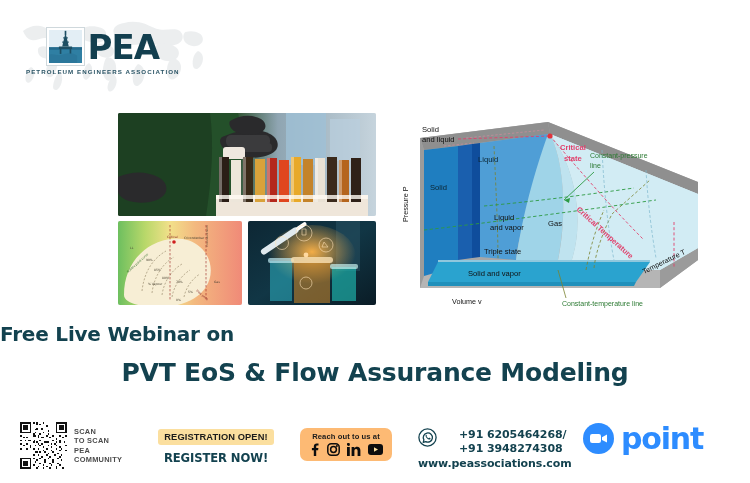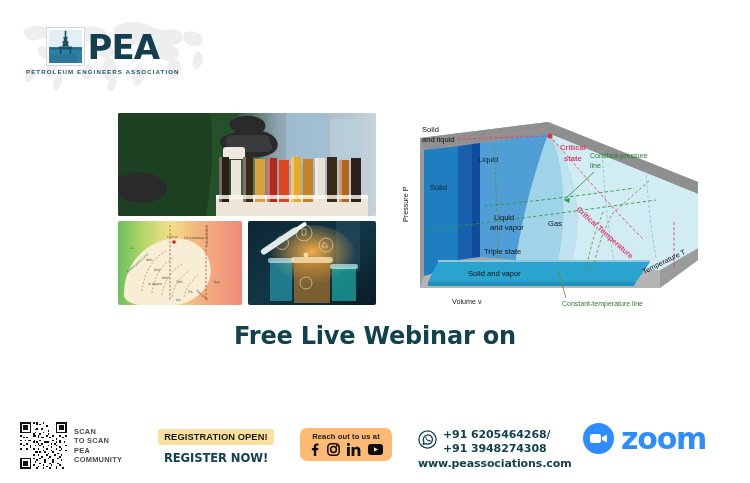--- a/index.html
+++ b/index.html
@@ -29,41 +29,41 @@
   .ph-top{left:0;top:0;width:258px;height:103px;}
   .ph-bl{left:0;top:108px;width:124px;height:84px;}
   .ph-br{left:130px;top:108px;width:128px;height:84px;}
   .ph svg{width:100%;height:100%;display:block;}
 
   
   .pvt{position:absolute;left:398px;top:110px;width:348px;height:200px;}
   .pvt svg{width:100%;height:100%;display:block;}
 
   
-  .title1{position:absolute;left:0;right:0;top:322px;text-align:center;font-size:24px;font-weight:bold;color:#13424f;font-family:"DejaVu Sans", sans-serif;letter-spacing:-.2px;}
+  .title1{position:absolute;left:0;right:0;top:322px;font-size:20px;font-weight:bold;color:#13424f;font-family:"DejaVu Sans", sans-serif;letter-spacing:-.2px;}
   .title2{position:absolute;left:0;right:0;top:358px;text-align:center;font-size:25px;font-weight:bold;color:#13424f;font-family:"DejaVu Sans", sans-serif;letter-spacing:-.2px;}
 
   
   .footer{position:absolute;left:0;top:412px;width:635px;height:71px;}
   .qr-block{position:absolute;left:20px;top:10px;display:flex;align-items:center;gap:7px;}
   .qr{width:47px;height:47px;flex:none;}
   .qr svg{width:100%;height:100%;display:block;}
   .qr-lines{font-size:7.4px;line-height:9.4px;color:#4b4b4b;font-weight:bold;letter-spacing:.3px;}
 
   .reg-block{position:absolute;left:152px;top:14px;width:128px;text-align:center;}
   .reg-badge{background:#fbdf9f;border-radius:3px;padding:3px 6px;font-size:9.3px;font-weight:bold;color:#1b1b1b;letter-spacing:.1px;display:inline-block;font-family:Liberation Sans, sans-serif;}
   .reg-now{margin-top:6px;font-size:11.6px;font-weight:bold;color:#13424f;font-family:"DejaVu Sans", sans-serif;letter-spacing:-.1px;}
 
   .reach-badge{position:absolute;left:300px;top:16px;background:#fdba74;border-radius:7px;padding:4px 9px 5px;text-align:center;}
   .reach-label{font-size:7.6px;font-weight:bold;color:#1b1b1b;margin-bottom:2px;letter-spacing:.1px;}
   .reach-icons{display:flex;gap:7px;align-items:center;justify-content:center;}
   .reach-icons svg{display:block;}
 
   .contact{position:absolute;left:418px;top:16px;}
-  .contact-top{display:flex;align-items:center;gap:6px;}
+  .contact-top{display:flex;align-items:flex-start;gap:22px;}
   .wa{flex:none;}
   .phones{font-size:11px;font-weight:bold;color:#13424f;line-height:13.5px;letter-spacing:-.1px;font-family:"DejaVu Sans", sans-serif;}
   .site{margin-top:2px;font-size:11px;font-weight:bold;color:#13424f;letter-spacing:-.1px;font-family:"DejaVu Sans", sans-serif;text-align:center;}
 
   .zoom-logo{position:absolute;left:583px;top:423px;display:flex;align-items:center;gap:7px;}
   .zoom-mark{width:31px;height:31px;border-radius:50%;background:#2d8cff;position:relative;flex:none;}
   .zoom-mark svg{position:absolute;inset:0;}
   .zoom-word{font-size:30px;font-weight:bold;color:#2d8cff;letter-spacing:-1.2px;line-height:1;font-family:"DejaVu Sans", sans-serif;}
 </style>
 </head>
@@ -345,20 +345,21 @@
       <text class="lbl" x="70" y="166">Solid and vapor</text>
       <text class="ax" x="10" y="112" transform="rotate(-90 10 112)">Pressure  P</text>
       <text class="ax" x="54" y="194">Volume  v</text>
       <text class="ax" x="246" y="164" transform="rotate(-26 246 164)">Temperature  T</text>
       <text class="grn" x="164" y="196">Constant-temperature line</text>
       <path d="M168 188 L160 160" stroke="#7a8330" stroke-width=".8" fill="none"></path>
     </svg>
   </div>
 
   <div class="title1">Free Live Webinar on</div>
+  <div class="title2">PVT EoS &amp; Flow Assurance Modeling</div>
 
   <div class="footer">
 
     <div class="qr-block">
       <div class="qr">
         <svg viewBox="0 0 29 29" shape-rendering="crispEdges" xmlns="http://www.w3.org/2000/svg">
           <rect width="29" height="29" fill="#fff"></rect>
           <g fill="#111">
             <path d="M0 0h7v7H0zm1 1v5h5V1z"></path>
               <path d="M2 2h3v3H2z"></path>
@@ -436,16 +437,16 @@
     </div>
   </div>
 
   <div class="zoom-logo">
     <span class="zoom-mark">
       <svg viewBox="0 0 31 31" xmlns="http://www.w3.org/2000/svg">
         <rect x="7" y="11" width="11" height="9" rx="2.2" fill="#fff"></rect>
         <path d="M19 14.2l5-2.6v8l-5-2.6z" fill="#fff"></path>
       </svg>
     </span>
-    <span class="zoom-word">zoom</span>
+    <span class="zoom-word">point</span>
   </div>
 
 </div>
 
 </body></html>

